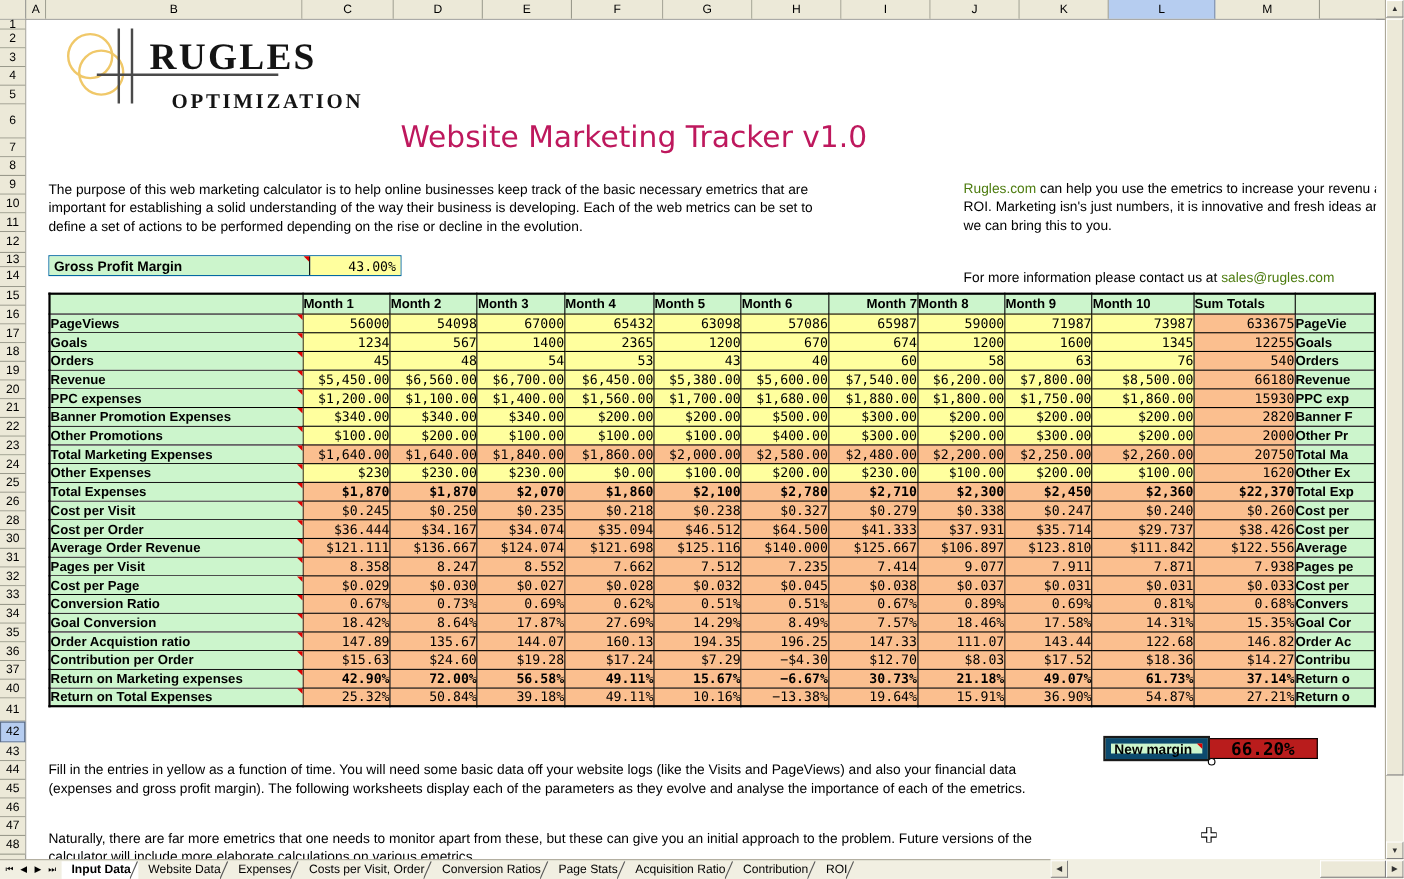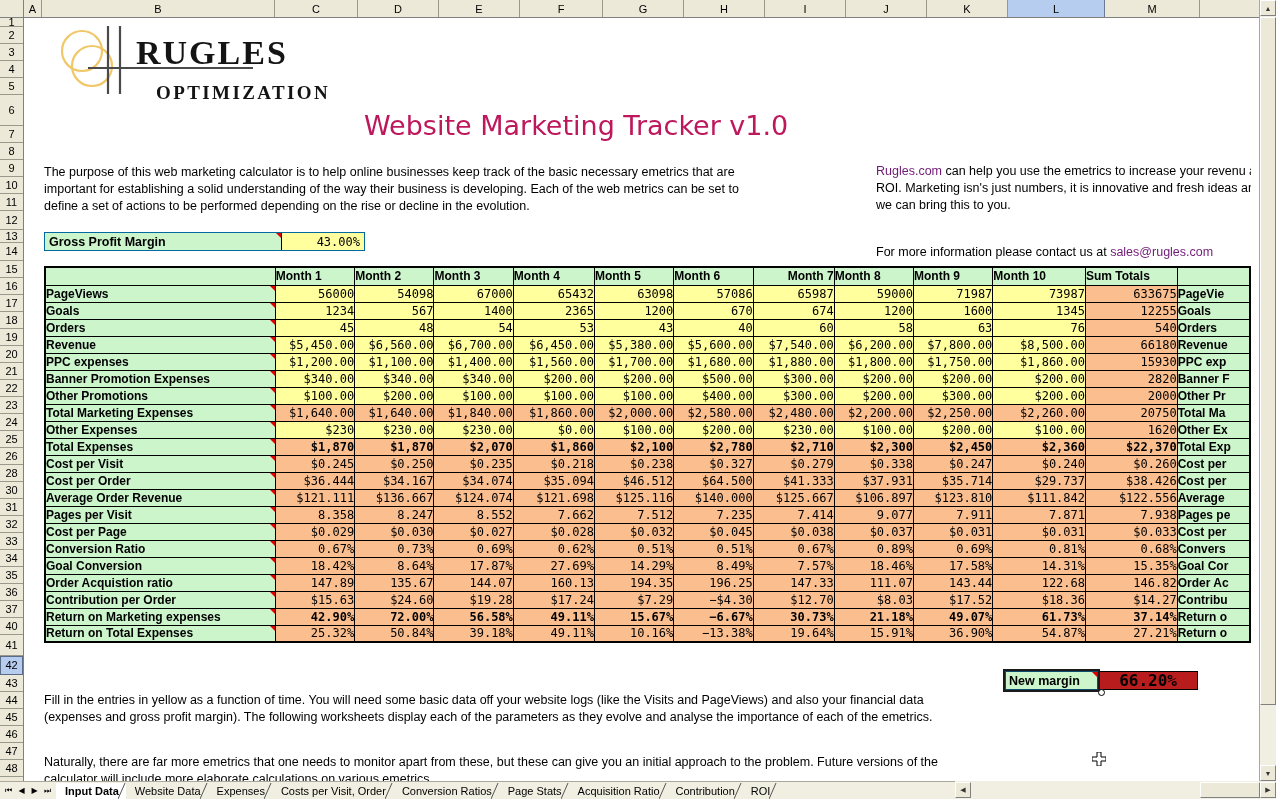--- a/index.html
+++ b/index.html
@@ -41,21 +41,21 @@
      font-weight:bold;font-size:34px;letter-spacing:2px;color:#141414;}
   .logo-sub{position:absolute;left:110px;top:60px;font-family:"Liberation Serif",serif;
      font-weight:bold;font-size:19px;letter-spacing:2.4px;color:#141414;}
 
   .title{position:absolute;left:340px;top:92px;font-size:27px;color:#be185d;
      font-family:"DejaVu Sans", sans-serif;font-weight:400;white-space:nowrap;}
 
   .para{position:absolute;font-size:12.5px;color:#000;line-height:17px;}
   .para-left{left:20px;top:146px;width:710px;}
   .para-right{left:852px;top:145px;width:400px;}
-  .link{color:#701a75;}
+  .link{color:#4d7c0f;}
   .para-right .l2{margin-top:30px;display:block;}
 
   
   .gpm{position:absolute;left:20px;top:214px;display:flex;height:19px;
      border:1px solid #0369a1;box-sizing:border-box;}
   .gpm-label{width:237px;background:#ccf5cc;font-size:12.5px;font-weight:bold;
      color:#000;padding-left:4px;display:flex;align-items:center;position:relative;
      border-right:1px solid #000;box-sizing:border-box;}
   .gpm-val{width:82px;background:#ffff9e;font-family:"DejaVu Sans Mono",monospace;
      font-size:12px;display:flex;align-items:center;justify-content:flex-end;
@@ -85,21 +85,21 @@
 
   
   .btm{position:absolute;left:20px;font-size:12.5px;line-height:17px;color:#000;width:940px;}
   .btm1{top:674px;}
   .btm2{top:736px;}
 
   
   .nm{position:absolute;left:981px;top:653px;display:flex;height:19px;}
   .nm-label{width:93px;background:#ccf5cc;font-size:12.5px;font-weight:bold;
      padding-left:3px;display:flex;align-items:center;position:relative;
-     border:1px solid #0c4a6e;box-sizing:border-box;}
+     border:5px solid #0c4a6e;box-sizing:border-box;}
   .nm-sel{outline:2px solid #1a1a1a;}
   .nm-val{width:100px;background:#b91c1c;font-family:"DejaVu Sans Mono",monospace;
      font-size:16px;font-weight:bold;display:flex;align-items:center;
      justify-content:flex-end;padding-right:20px;border:1px solid #000;
      border-left:0;box-sizing:border-box;}
   .nm-handle{position:absolute;left:93px;top:18px;width:5px;height:5px;
      background:#fff;border:1px solid #000;border-radius:50%;}
 
   
   .xcursor{position:absolute;left:1068px;top:734px;width:14px;height:14px;}

